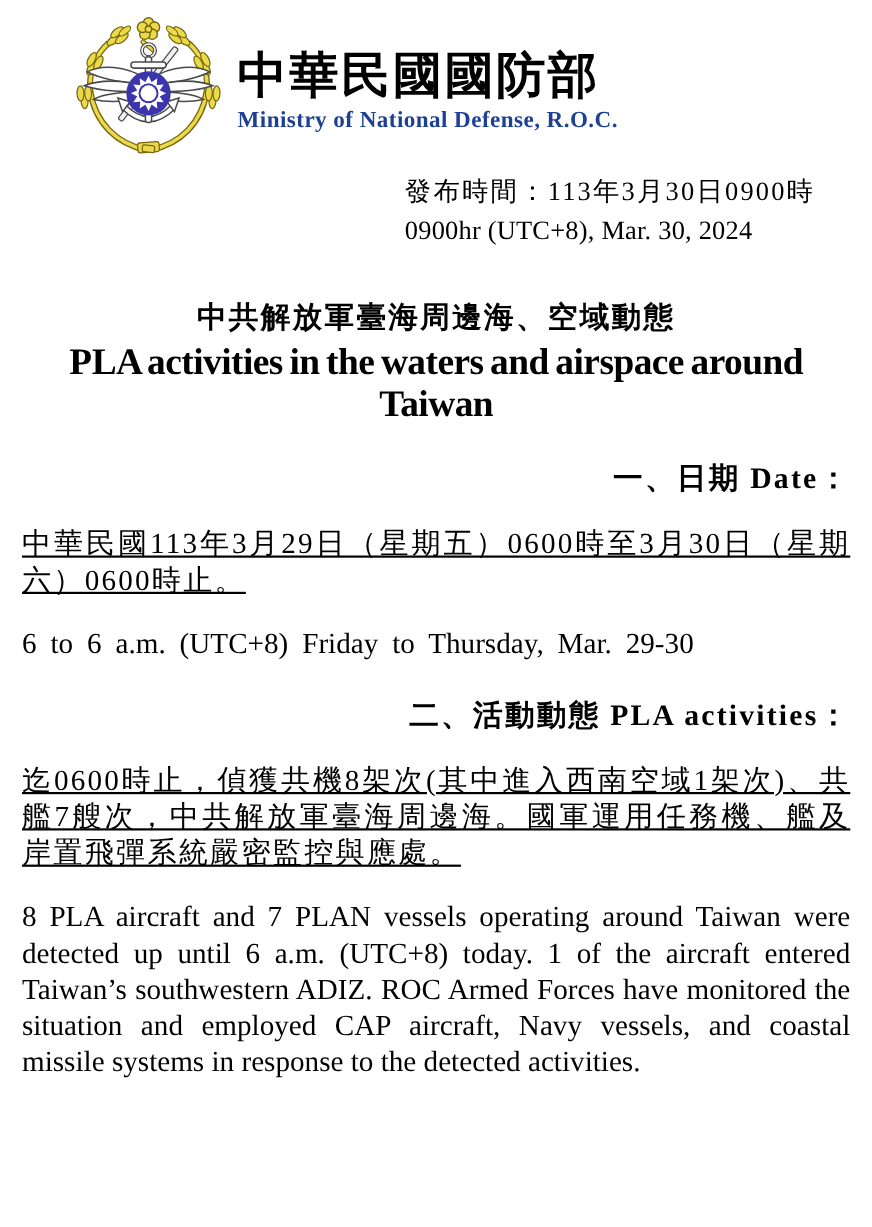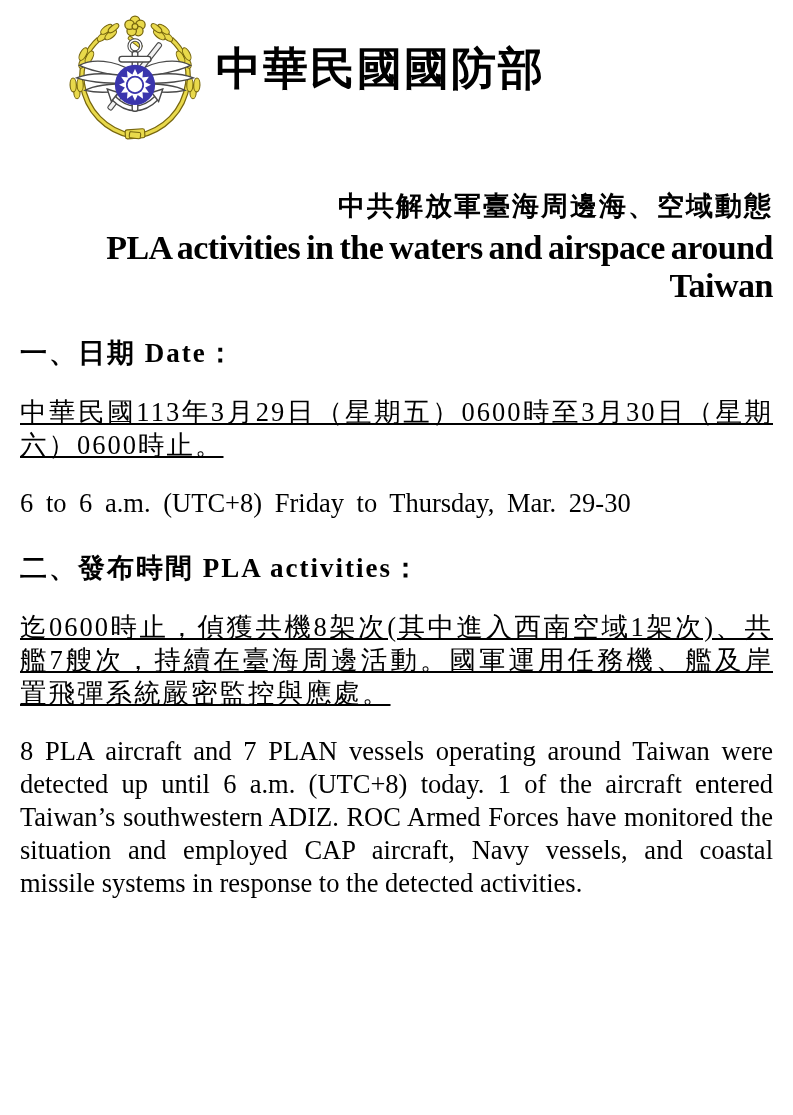--- a/index.html
+++ b/index.html
@@ -23,27 +23,28 @@
   }
   .org-en{
     font-size:21px;font-weight:bold;color:#1d3f94;
     margin-top:3px;letter-spacing:0.4px;white-space:nowrap;
   }
   
   .release{margin-left:348px;margin-top:12px;font-size:24px;line-height:1.45;}
   .release-zh{letter-spacing:2px;white-space:nowrap;}
   .release-en{letter-spacing:0.2px;white-space:nowrap;}
   
-  .titles{text-align:right;margin-top:42px;font-weight:bold;}
+  .titles{text-align:center;margin-top:42px;font-weight:bold;}
   .title-zh{font-size:27px;letter-spacing:2px;}
   .title-en{font-size:34px;letter-spacing:-0.5px;word-spacing:-2px;margin-top:5px;}
   
   .section-heading{
     font-weight:bold;font-size:27px;margin-top:30px;
     letter-spacing:2px;
+    text-align:right;
   }
   .para{font-size:26.5px;margin-top:25px;text-align:justify;line-height:33px;}
   .para-zh{letter-spacing:2px;text-decoration:underline;}
   .para-en{letter-spacing:0;}
   .date-en{word-spacing:6px;text-align:left;}
 </style>
 </head>
 <body>
 
 <div class="page">
@@ -152,30 +153,35 @@
           <circle cx="107.8" cy="15.5" r="6.8"></circle>
           <circle cx="104.8" cy="24.6" r="6.8"></circle>
           <circle cx="95.2" cy="24.6" r="6.8"></circle>
           <circle cx="92.2" cy="15.5" r="6.8"></circle>
           <circle cx="100" cy="18" r="4.2"></circle>
         </g>
       </svg>
     </div>
     <div class="org-block">
       <div class="org-zh">中華民國國防部</div>
+      <div class="org-en">Ministry of National Defense, R.O.C.</div>
     </div>
   </div>
 
+  <div class="release">
+    <div class="release-zh">發布時間：113年3月30日0900時</div>
+    <div class="release-en">0900hr (UTC+8), Mar. 30, 2024</div>
+  </div>
 
   <div class="titles">
     <div class="title-zh">中共解放軍臺海周邊海、空域動態</div>
     <div class="title-en">PLA activities in the waters and airspace around Taiwan</div>
   </div>
 
   <div class="section-heading">一、日期 Date：</div>
   <div class="para para-zh">中華民國113年3月29日（星期五）0600時至3月30日（星期六）0600時止。</div>
   <div class="para para-en date-en">6 to 6 a.m. (UTC+8) Friday to Thursday, Mar. 29-30</div>
 
-  <div class="section-heading">二、發布時間 PLA activities：</div>
-  <div class="para para-zh">迄0600時止，偵獲共機8架次(其中進入西南空域1架次)、共艦7艘次，持續在臺海周邊活動。國軍運用任務機、艦及岸置飛彈系統嚴密監控與應處。</div>
+  <div class="section-heading">二、活動動態 PLA activities：</div>
+  <div class="para para-zh">迄0600時止，偵獲共機8架次(其中進入西南空域1架次)、共艦7艘次，中共解放軍臺海周邊海。國軍運用任務機、艦及岸置飛彈系統嚴密監控與應處。</div>
   <div class="para para-en">8 PLA aircraft and 7 PLAN vessels operating around Taiwan were detected up until 6 a.m. (UTC+8) today. 1 of the aircraft entered Taiwan’s southwestern ADIZ. ROC Armed Forces have monitored the situation and employed CAP aircraft, Navy vessels, and coastal missile systems in response to the detected activities.</div>
 
 </div>
 
 </body></html>

